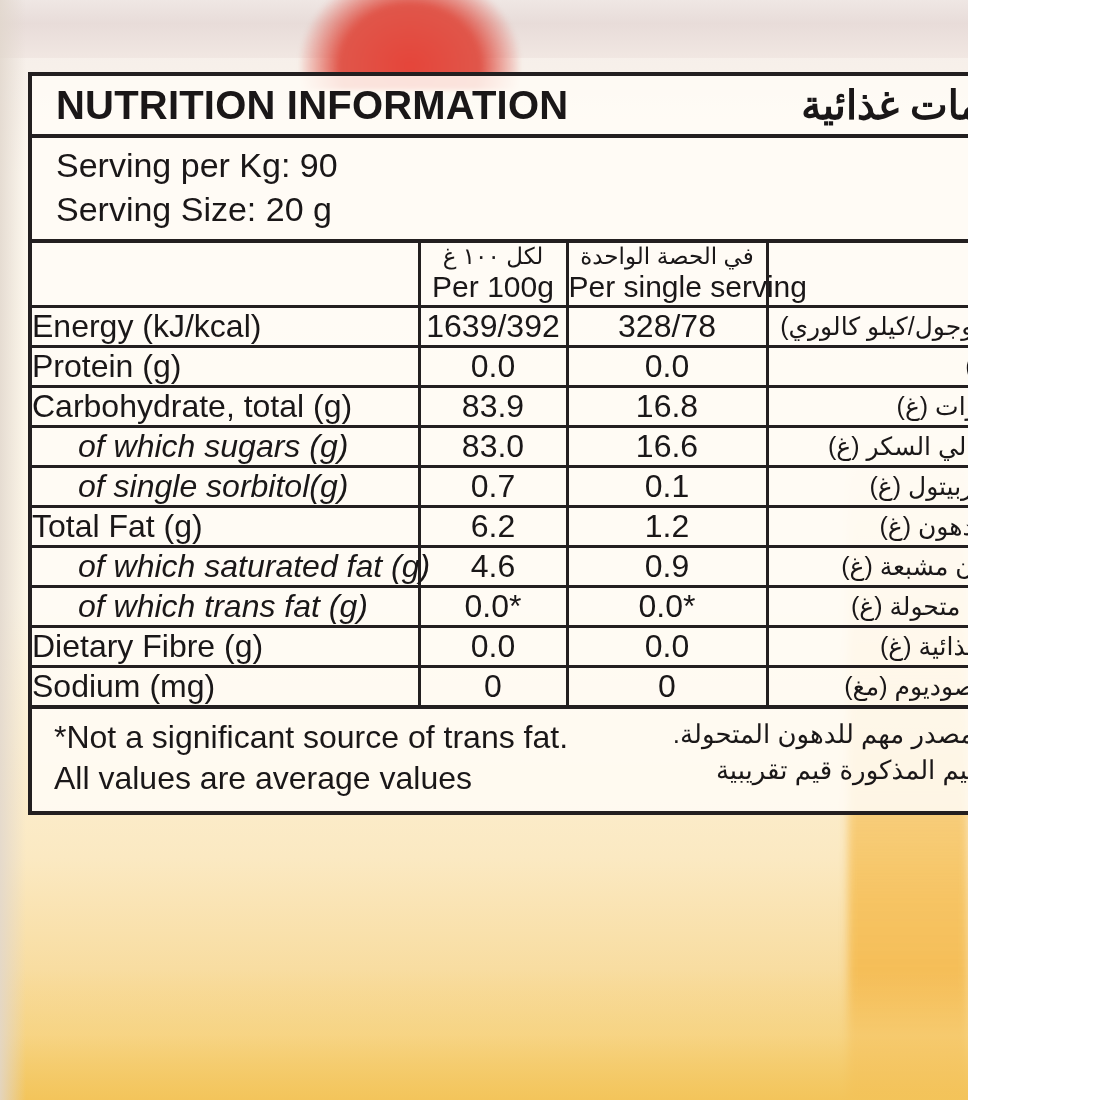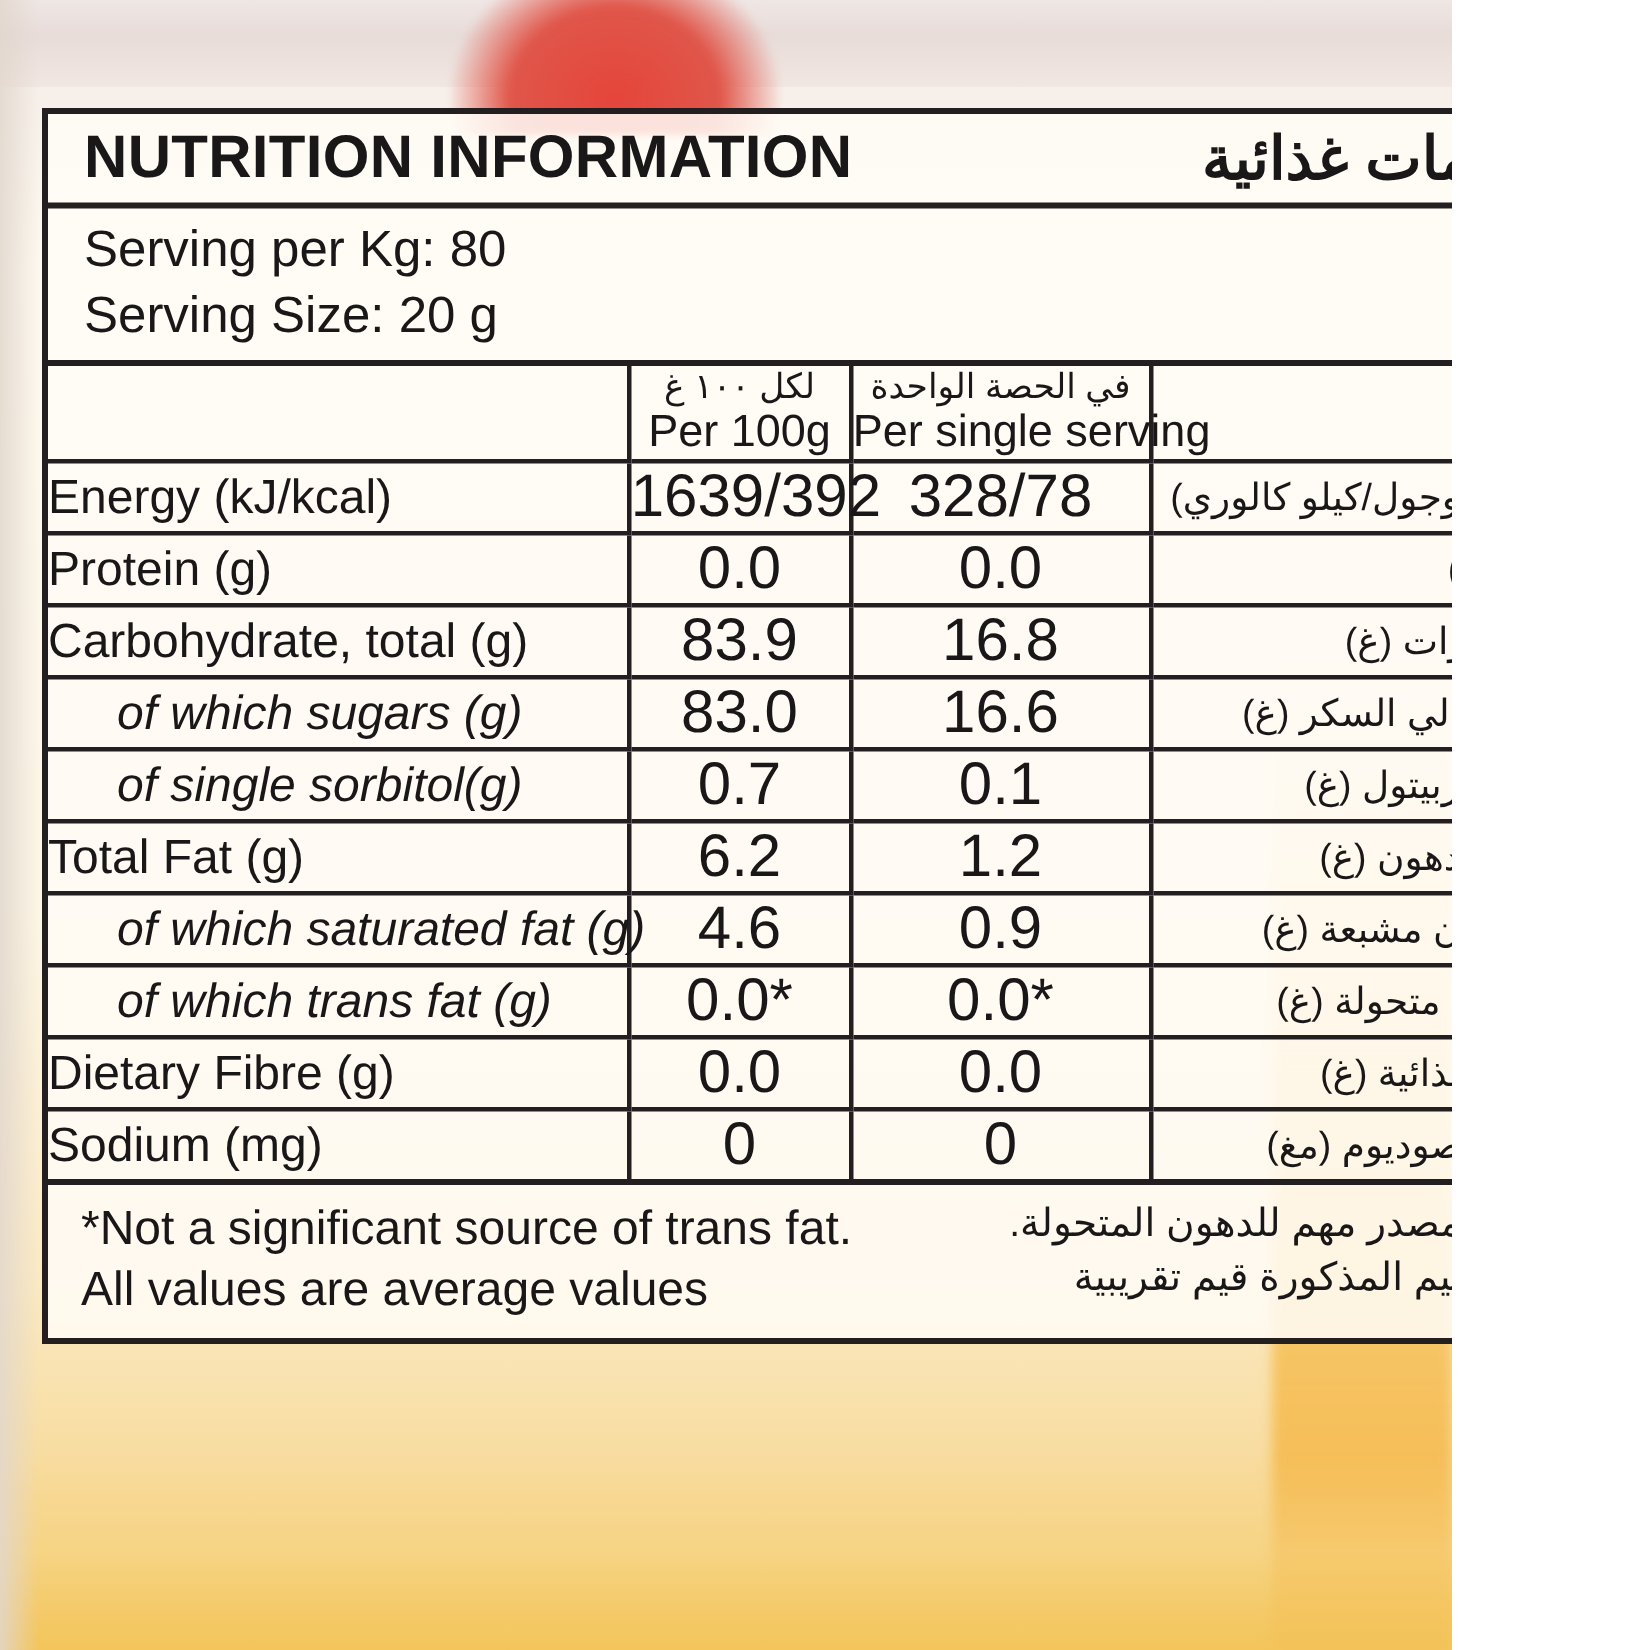--- a/index.html
+++ b/index.html
@@ -137,21 +137,21 @@
   col.c-serv { width: 200px; }
   col.c-ar   { width: 303px; }
 
   .cell-name {
     font-size: 32px;
     padding: 7px 6px 7px 18px;
     white-space: nowrap;
   }
   .cell-name.indent { padding-left: 46px; font-style: italic; }
   .cell-val {
-    font-size: 40px;
+    font-size: 32px;
     text-align: center;
     padding: 7px 4px;
     border-left: 3px solid #231f20;
     white-space: nowrap;
   }
   .cell-ar {
     font-size: 25px;
     direction: rtl;
     text-align: right;
     padding: 7px 12px 7px 6px;
@@ -216,21 +216,21 @@
 
   <div class="panel">
 
     <div class="panel-head">
       <div class="title-en">NUTRITION INFORMATION</div>
       <div class="title-ar">معلومات غذائية</div>
     </div>
 
     <div class="serving-block">
       <div class="serving-en">
-        <div>Serving per Kg: 80</div>
+        <div>Serving per Kg: 90</div>
         <div>Serving Size: 20 g</div>
       </div>
     </div>
 
     <table class="nut">
       <colgroup>
         <col class="c-name">
         <col class="c-100">
         <col class="c-serv">
         <col class="c-ar">

